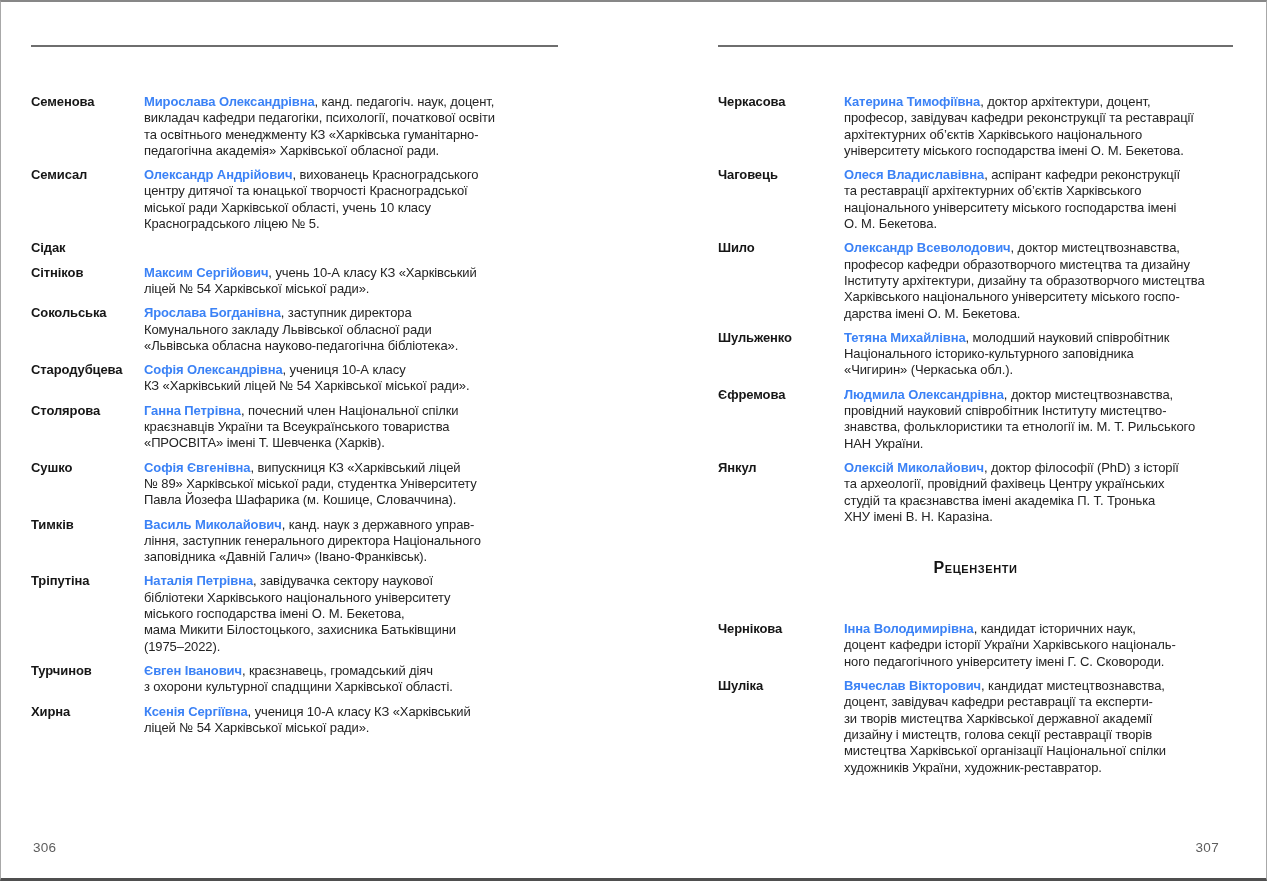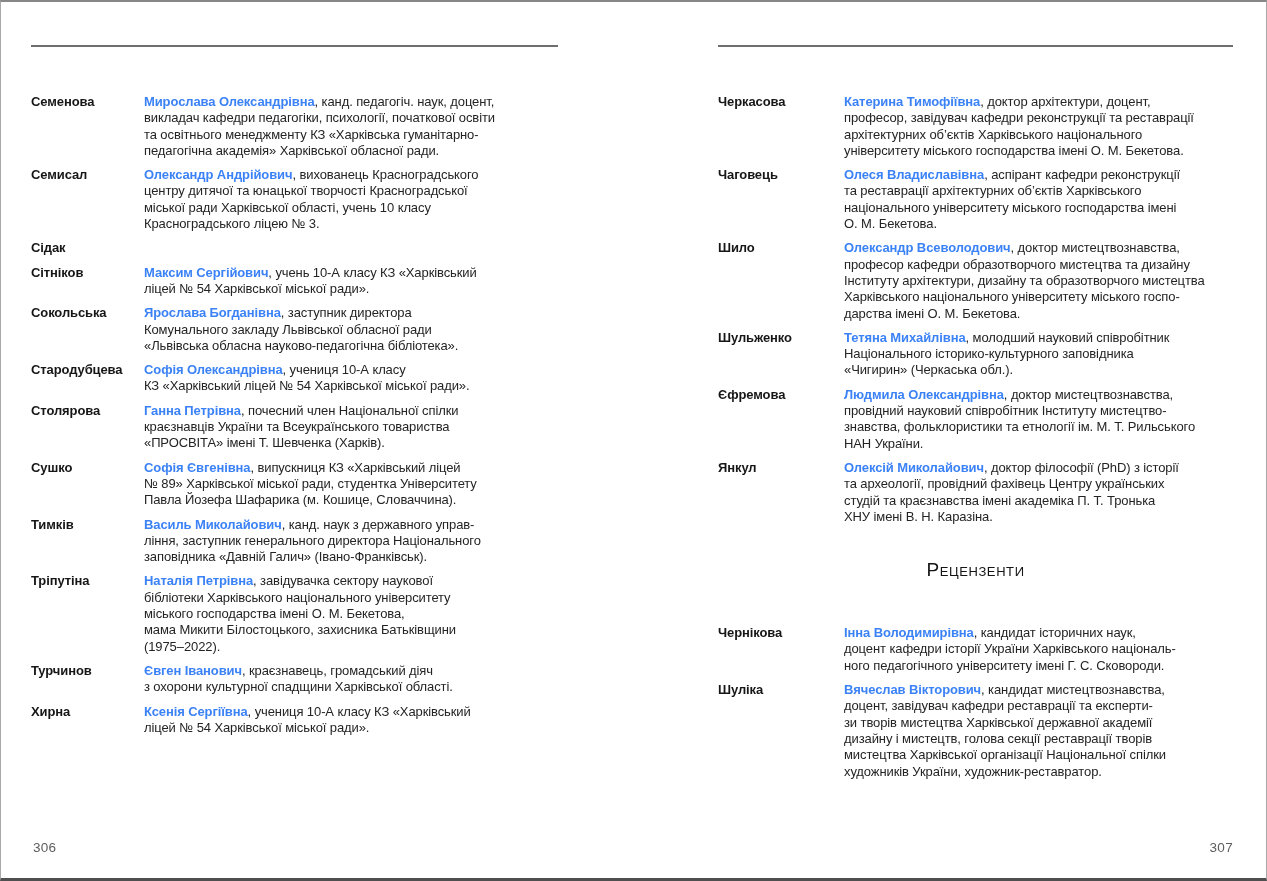--- a/index.html
+++ b/index.html
@@ -63,36 +63,36 @@
   .desc {
     flex: 1;
     white-space: pre;
     color: #242424;
   }
   .desc b { color: #3b82f6; }
 
   .reviewers {
     margin: 34px 0 44px 0;
     text-align: center;
-    font-weight: normal;
+    font-weight: bold;
     font-variant: small-caps;
-    font-size: 19px;
+    font-size: 16px;
     letter-spacing: 0.6px;
     color: #141414;
   }
 
   .pagenum {
     position: absolute;
     top: 838px;
     font-size: 13.5px;
     letter-spacing: 0.3px;
     color: #5d5d5d;
   }
   .pagenum-left  { left: 2px; }
-  .pagenum-right { right: 0; text-align: left; margin-left: 8px; }
+  .pagenum-right { right: 14px; text-align: left; margin-left: 8px; }
 </style>
 </head>
 <body>
 
 <div class="sheet">
 
   <div class="page page-left">
     <div class="rule"></div>
     <div class="entries" id="left-entries">
         <div class="entry">
@@ -100,21 +100,21 @@
           <div class="desc"><b>Мирослава Олександрівна</b><span>, канд. педагогіч. наук, доцент,
 викладач кафедри педагогіки, психології, початкової освіти
 та освітнього менеджменту КЗ «Харківська гуманітарно-
 педагогічна академія» Харківської обласної ради.</span></div>
         </div>
         <div class="entry">
           <div class="surname">Семисал</div>
           <div class="desc"><b>Олександр Андрійович</b><span>, вихованець Красноградського
 центру дитячої та юнацької творчості Красноградської
 міської ради Харківської області, учень 10 класу
-Красноградського ліцею № 3.</span></div>
+Красноградського ліцею № 5.</span></div>
         </div>
         <div class="entry">
           <div class="surname">Сідак</div>
         </div>
         <div class="entry">
           <div class="surname">Сітніков</div>
           <div class="desc"><b>Максим Сергійович</b><span>, учень 10-А класу КЗ «Харківський
 ліцей № 54 Харківської міської ради».</span></div>
         </div>
         <div class="entry">

